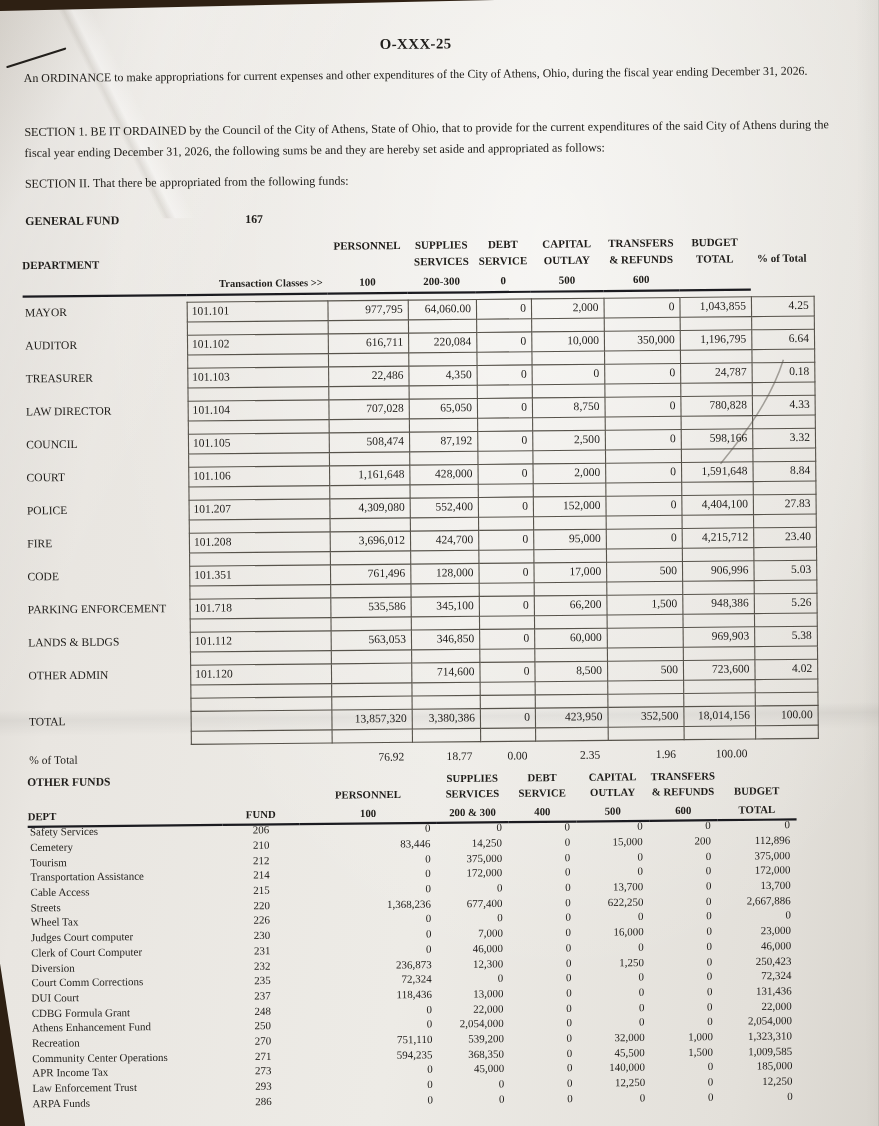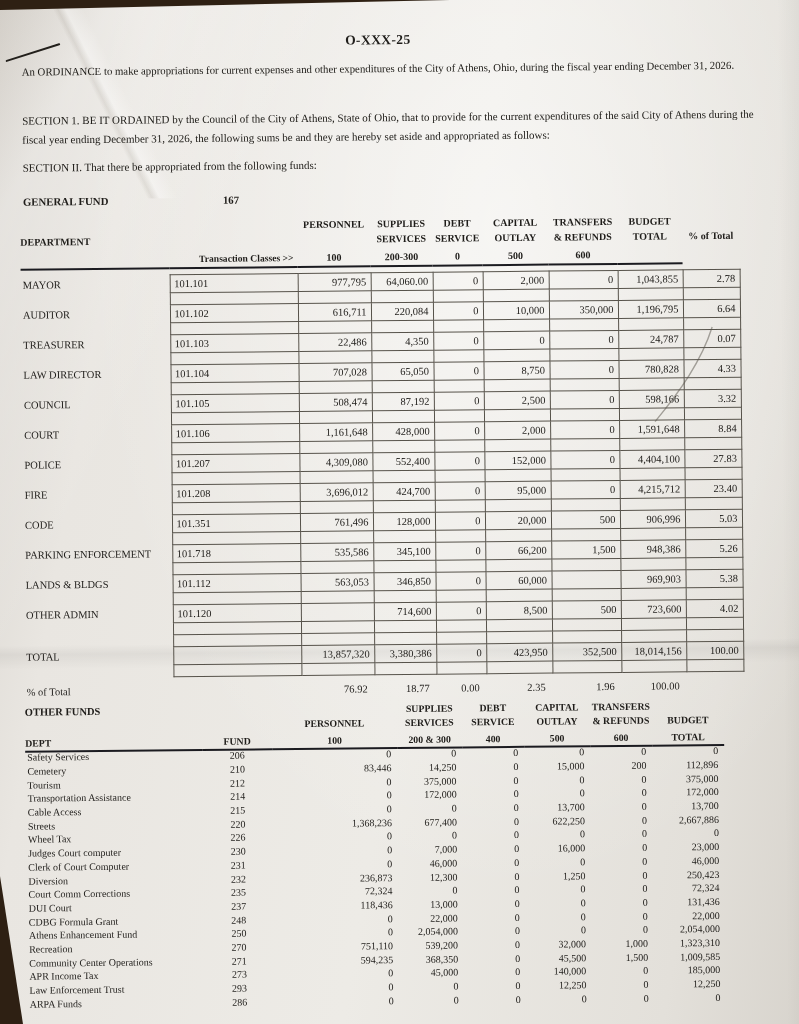--- a/index.html
+++ b/index.html
@@ -170,21 +170,21 @@
     <tbody>
       <tr class="r">
         <td class="dept">MAYOR</td>
         <td class="code">101.101</td>
         <td>977,795</td>
         <td>64,060.00</td>
         <td>0</td>
         <td>2,000</td>
         <td>0</td>
         <td>1,043,855</td>
-        <td>2.78</td>
+        <td>4.25</td>
       </tr>
       <tr class="sp">
         <td class="dept"></td>
           <td></td>
           <td></td>
           <td></td>
           <td></td>
           <td></td>
           <td></td>
           <td></td>
@@ -218,21 +218,21 @@
       <tbody>
       <tr class="r">
         <td class="dept">TREASURER</td>
         <td class="code">101.103</td>
         <td>22,486</td>
         <td>4,350</td>
         <td>0</td>
         <td>0</td>
         <td>0</td>
         <td>24,787</td>
-        <td>0.07</td>
+        <td>0.18</td>
       </tr>
       <tr class="sp">
         <td class="dept"></td>
           <td></td>
           <td></td>
           <td></td>
           <td></td>
           <td></td>
           <td></td>
           <td></td>
@@ -359,21 +359,21 @@
           <td></td>
       </tr>
     </tbody>
       <tbody>
       <tr class="r">
         <td class="dept">CODE</td>
         <td class="code">101.351</td>
         <td>761,496</td>
         <td>128,000</td>
         <td>0</td>
-        <td>20,000</td>
+        <td>17,000</td>
         <td>500</td>
         <td>906,996</td>
         <td>5.03</td>
       </tr>
       <tr class="sp">
         <td class="dept"></td>
           <td></td>
           <td></td>
           <td></td>
           <td></td>

